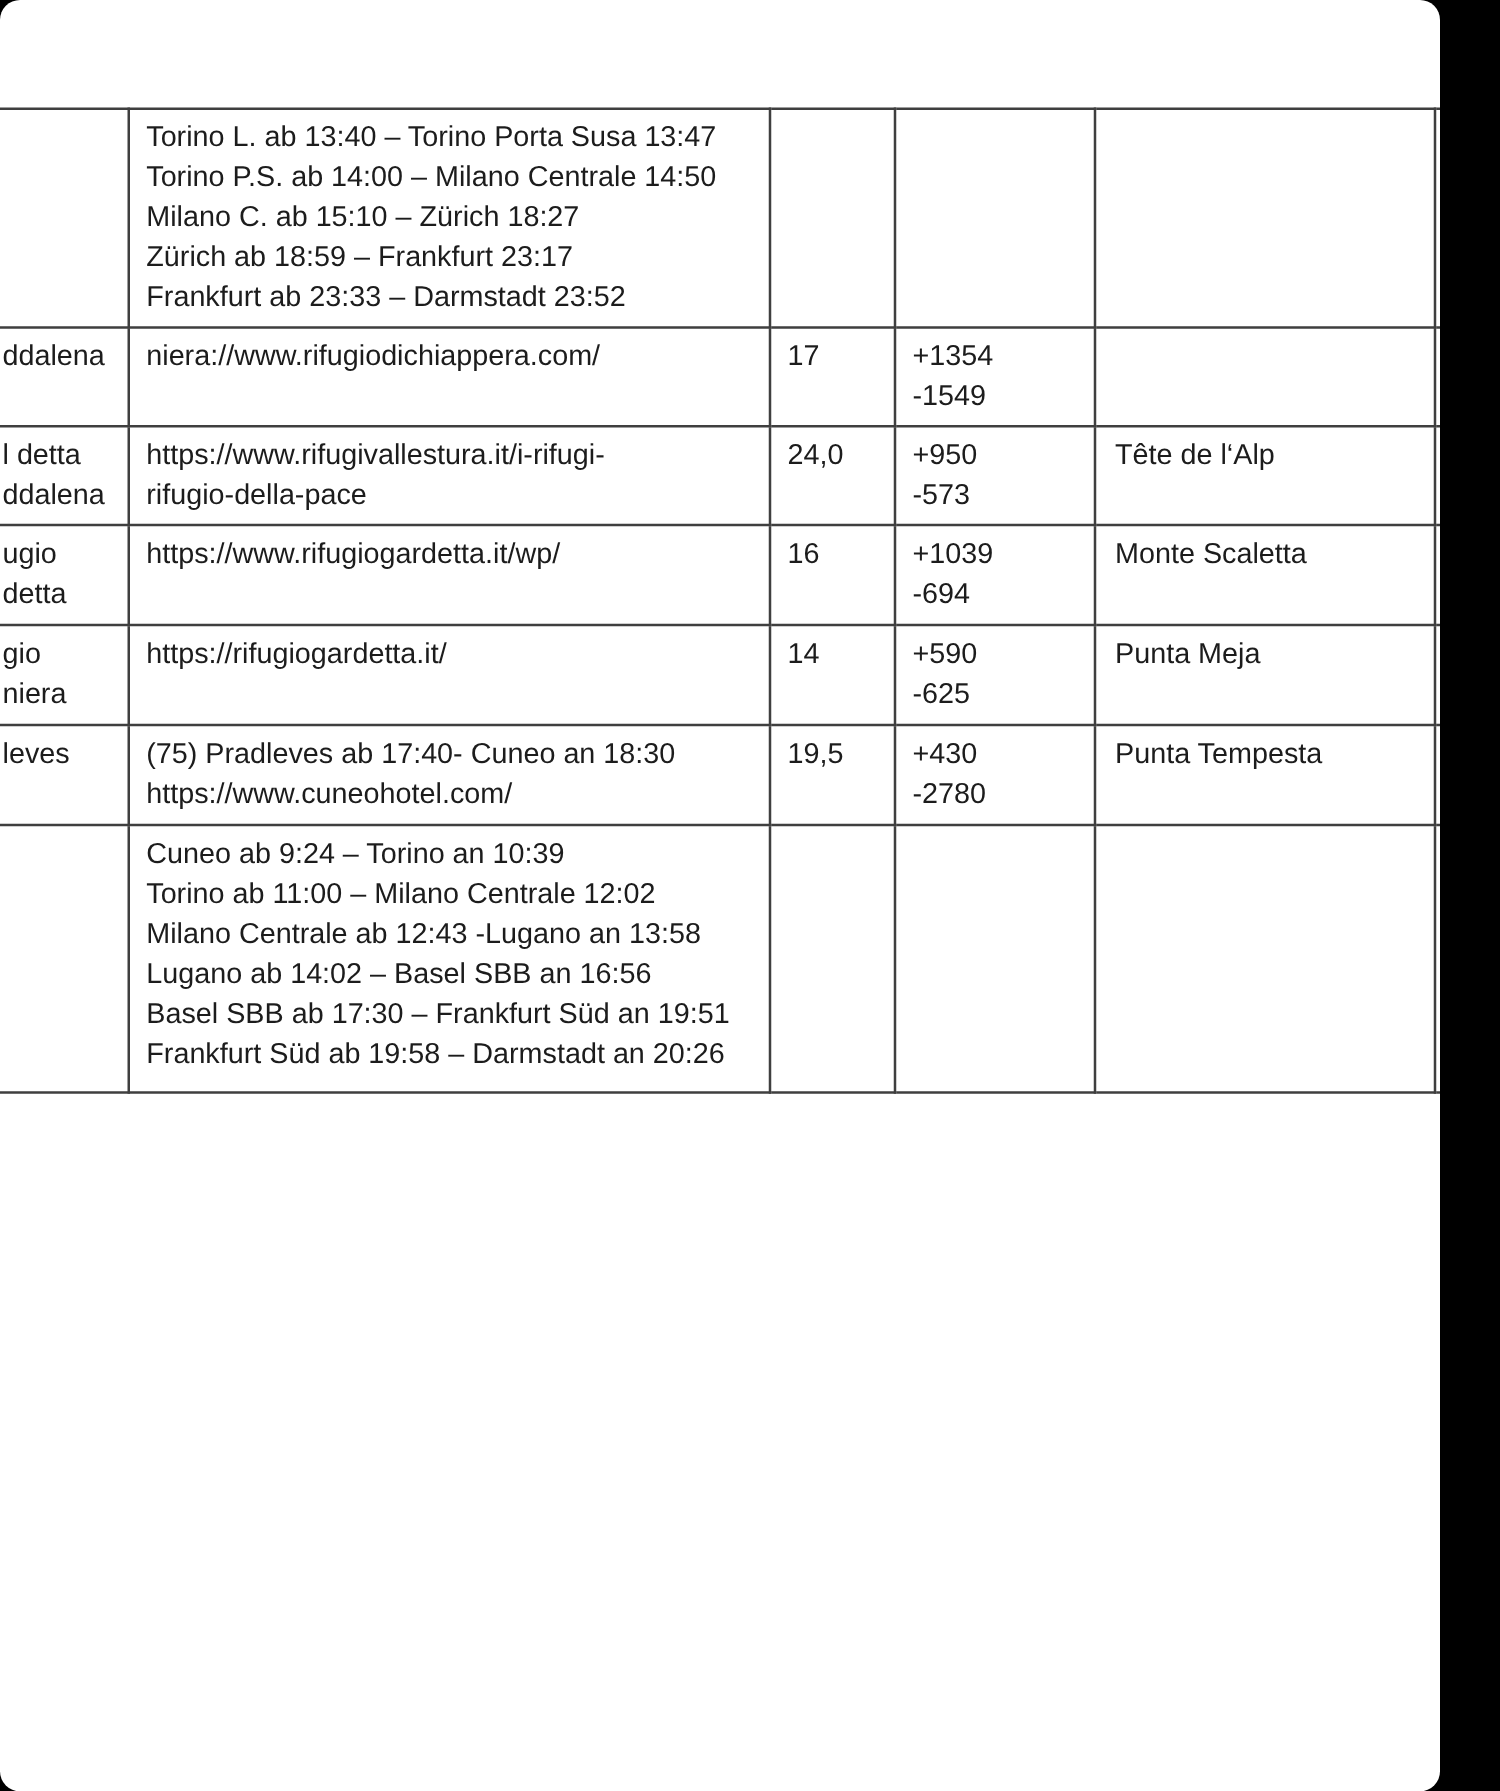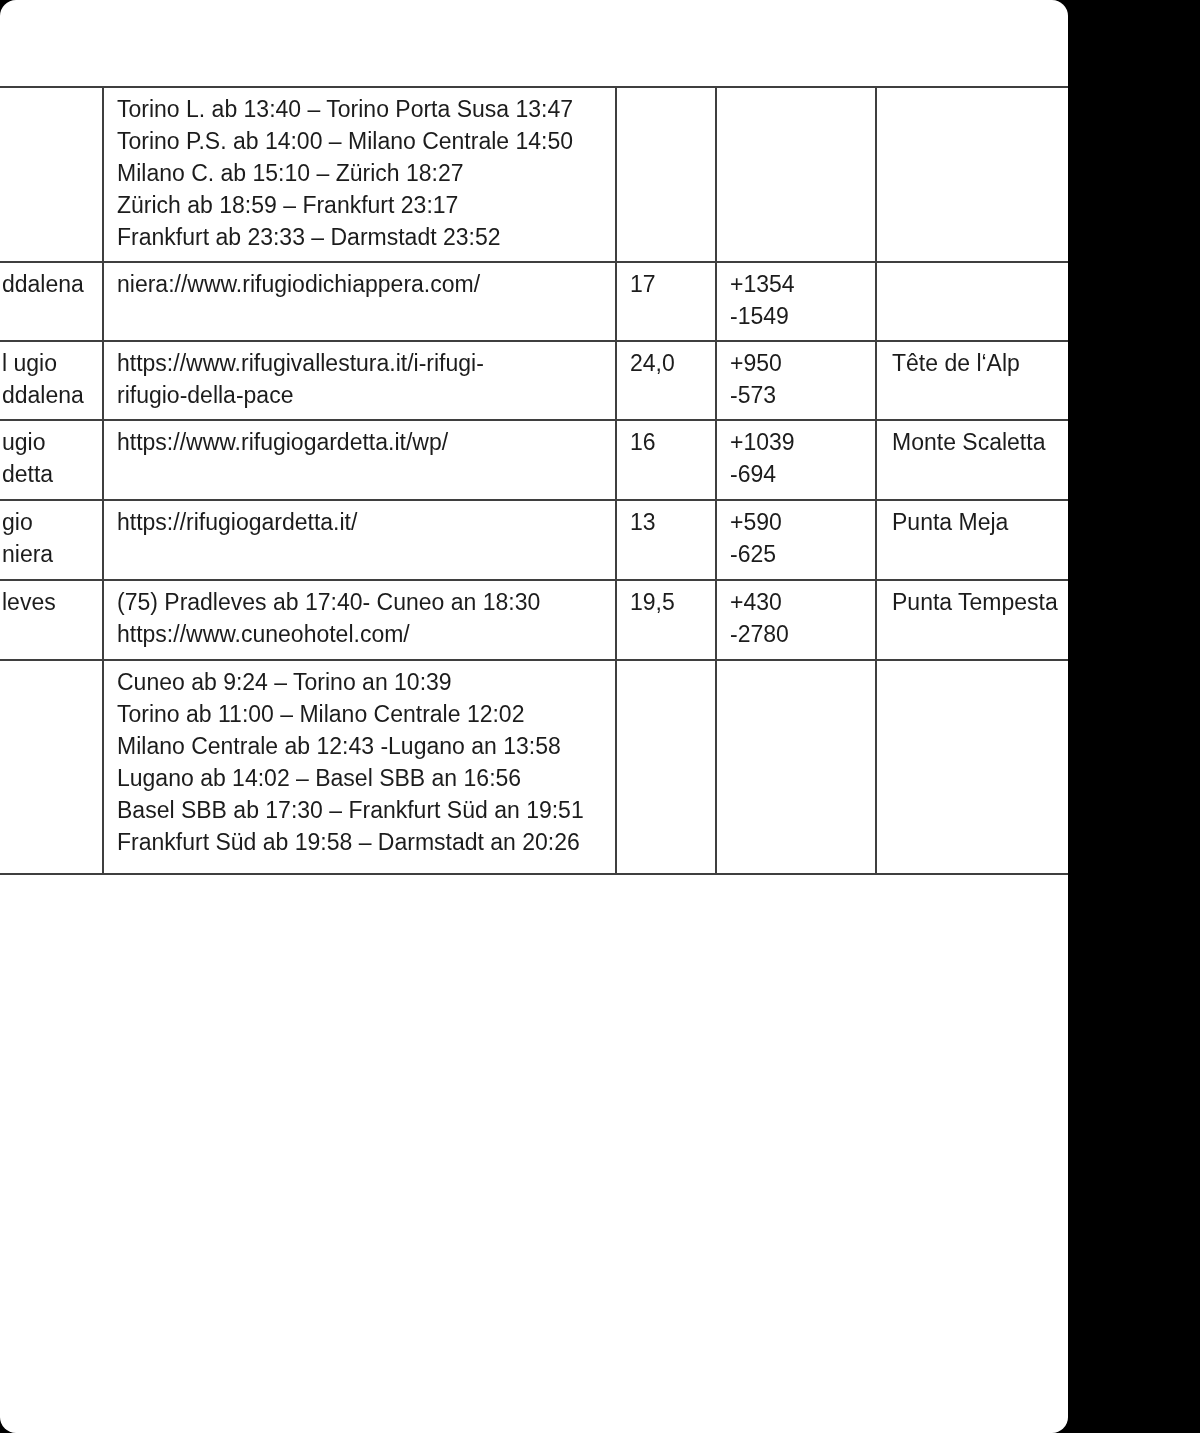--- a/index.html
+++ b/index.html
@@ -2,21 +2,21 @@
 <html><head>
 <meta charset="utf-8">
 <style>
   html, body {
     margin: 0;
     padding: 0;
     background: #000000;
   }
   .page {
     position: relative;
-    width: 1068px;
+    width: 1152px;
     height: 1433px;
     background: #ffffff;
     border-radius: 16px;
     overflow: hidden;
     font-family: "Liberation Sans", "DejaVu Sans", sans-serif;
     color: #1c1c1c;
   }
   table.stage-table {
     position: absolute;
     top: 86px;
@@ -76,21 +76,21 @@
       <tr class="row-hut-1">
         <td class="col-name">ddalena</td>
         <td class="col-info">niera://www.rifugiodichiappera.com/</td>
         <td class="col-dist">17</td>
         <td class="col-elev">+1354
 -1549</td>
         <td class="col-peak"></td>
         <td class="col-extra"></td>
       </tr>
       <tr class="row-hut-2">
-        <td class="col-name">l ugio
+        <td class="col-name">l detta
 ddalena</td>
         <td class="col-info">https://www.rifugivallestura.it/i-rifugi-
 rifugio-della-pace</td>
         <td class="col-dist">24,0</td>
         <td class="col-elev">+950
 -573</td>
         <td class="col-peak">Tête de l‘Alp</td>
         <td class="col-extra">+15</td>
       </tr>
       <tr class="row-hut-3">
@@ -100,21 +100,21 @@
         <td class="col-dist">16</td>
         <td class="col-elev">+1039
 -694</td>
         <td class="col-peak">Monte Scaletta</td>
         <td class="col-extra">+20</td>
       </tr>
       <tr class="row-hut-4">
         <td class="col-name">gio
 niera</td>
         <td class="col-info">https://rifugiogardetta.it/</td>
-        <td class="col-dist">13</td>
+        <td class="col-dist">14</td>
         <td class="col-elev">+590
 -625</td>
         <td class="col-peak">Punta Meja</td>
         <td class="col-extra">+39</td>
       </tr>
       <tr class="row-hut-5">
         <td class="col-name">leves</td>
         <td class="col-info">(75) Pradleves ab 17:40- Cuneo an 18:30
 https://www.cuneohotel.com/</td>
         <td class="col-dist">19,5</td>

